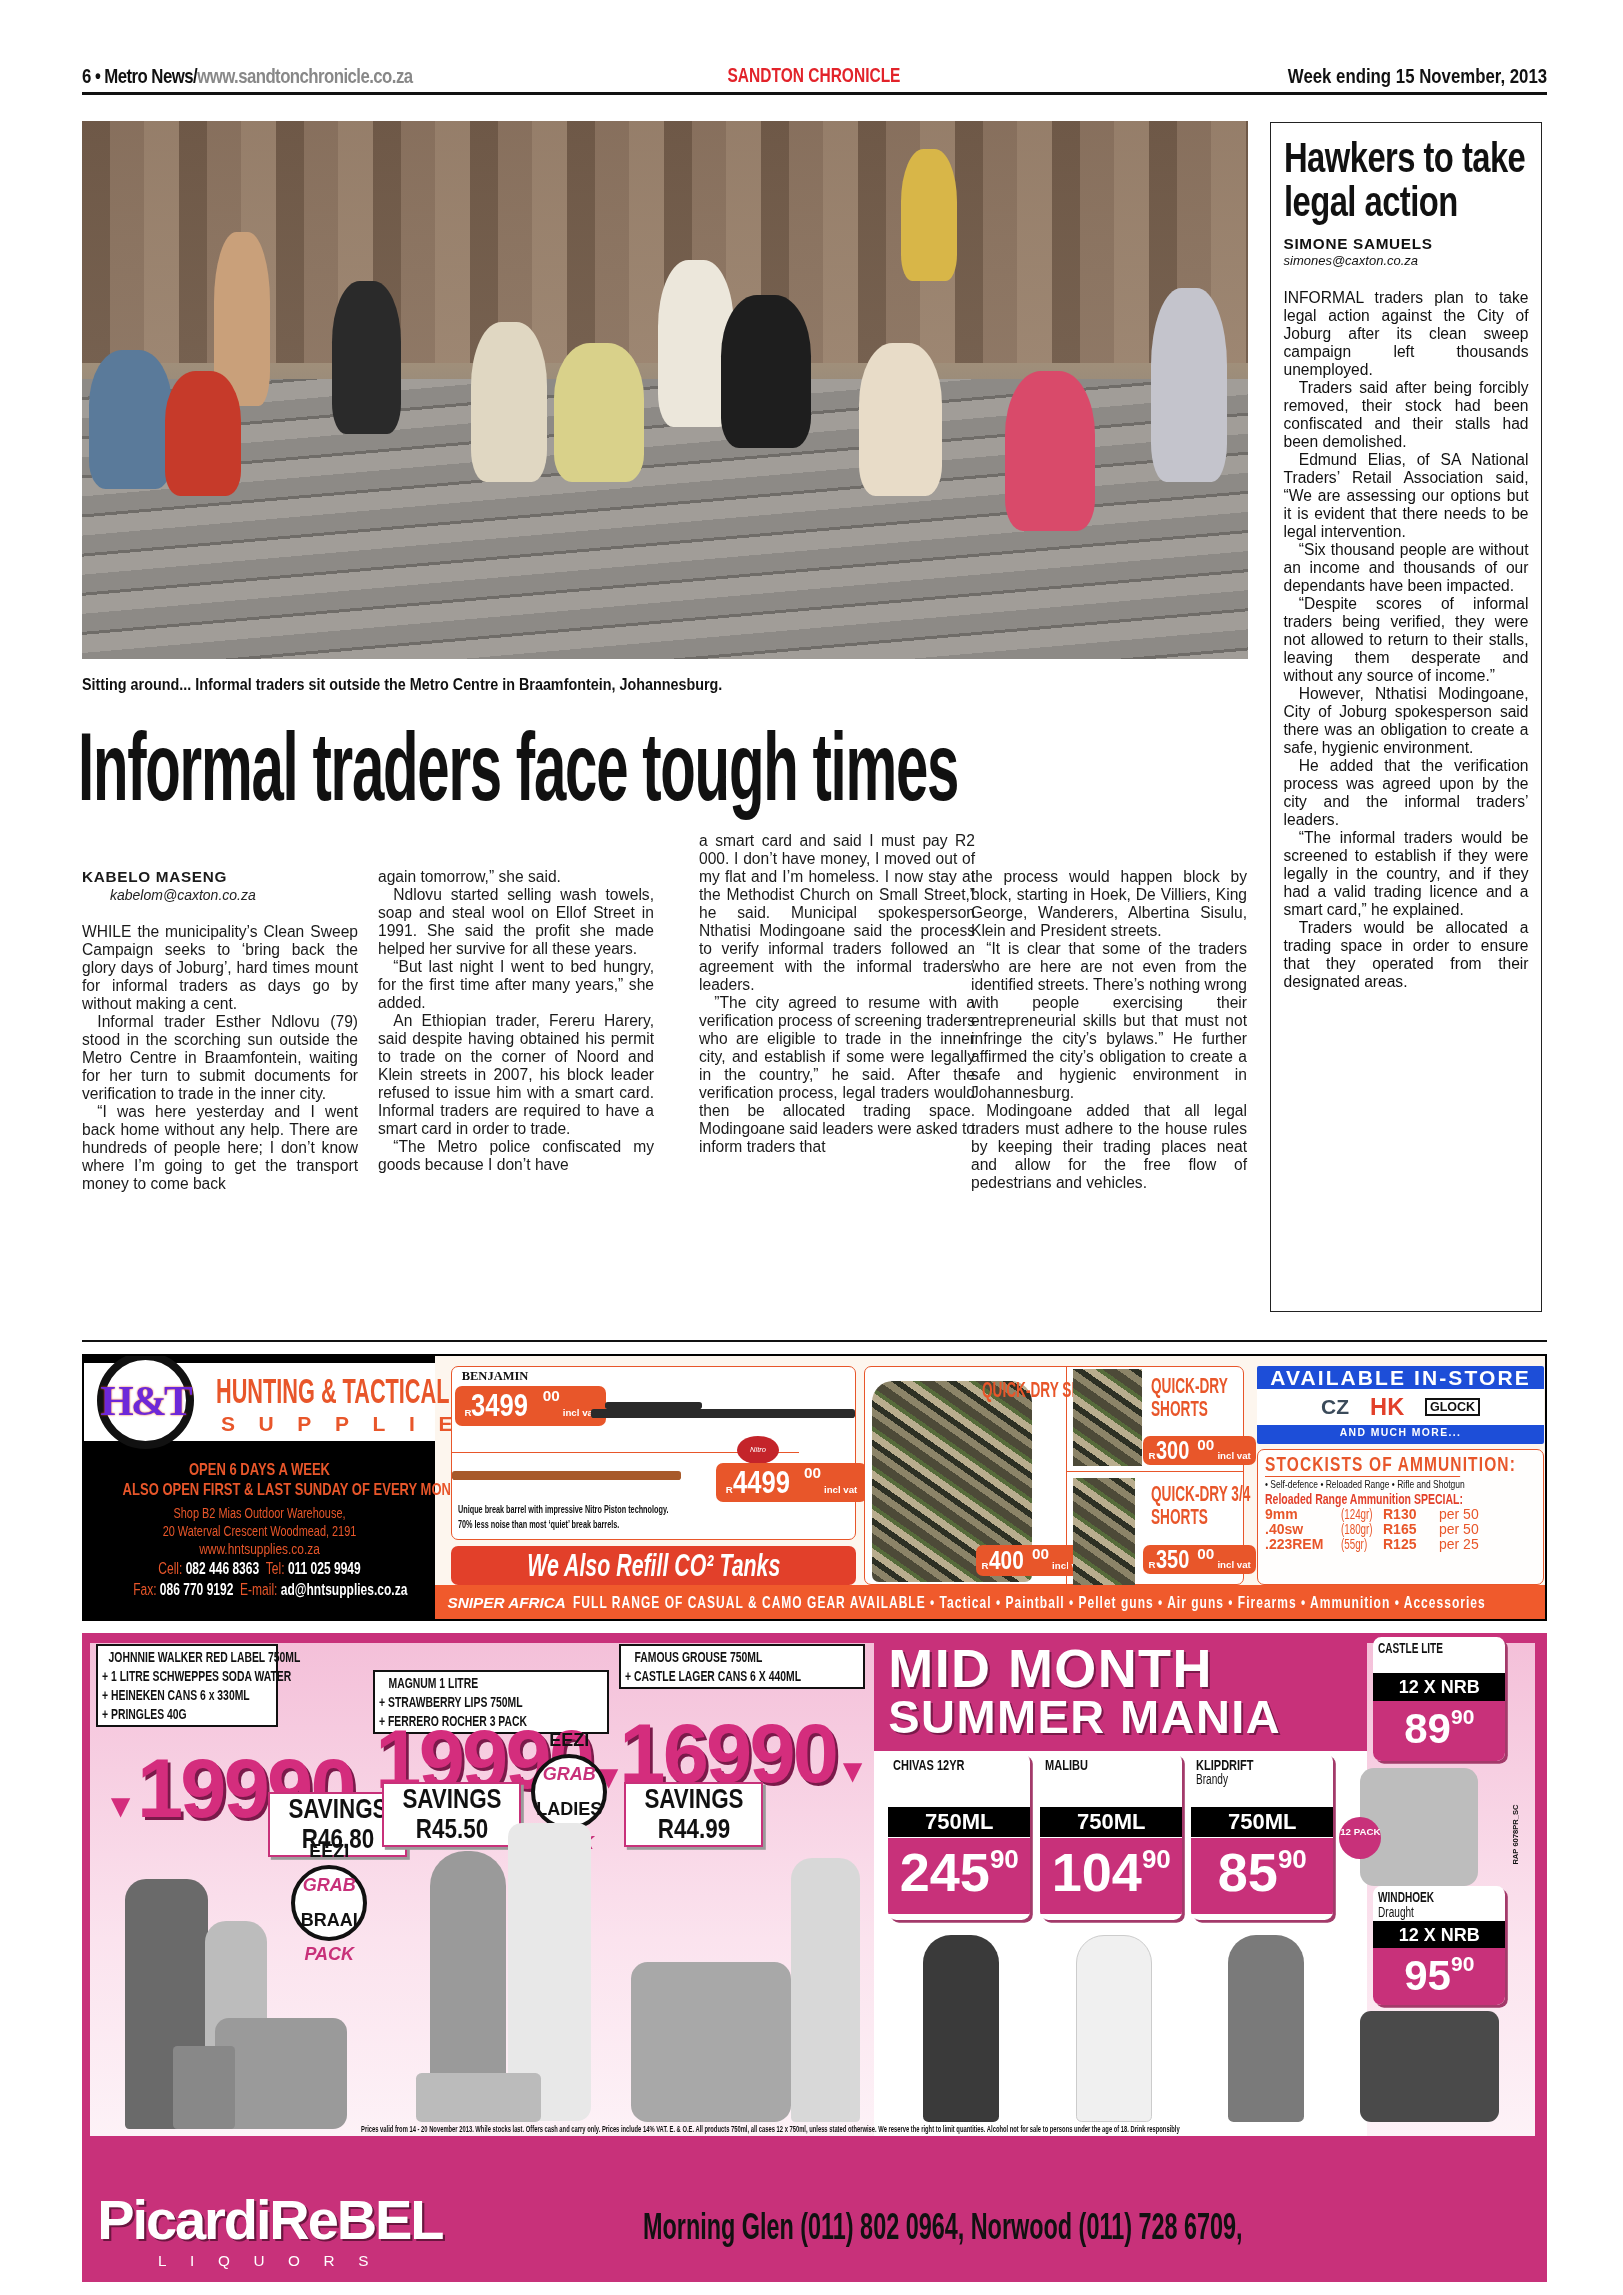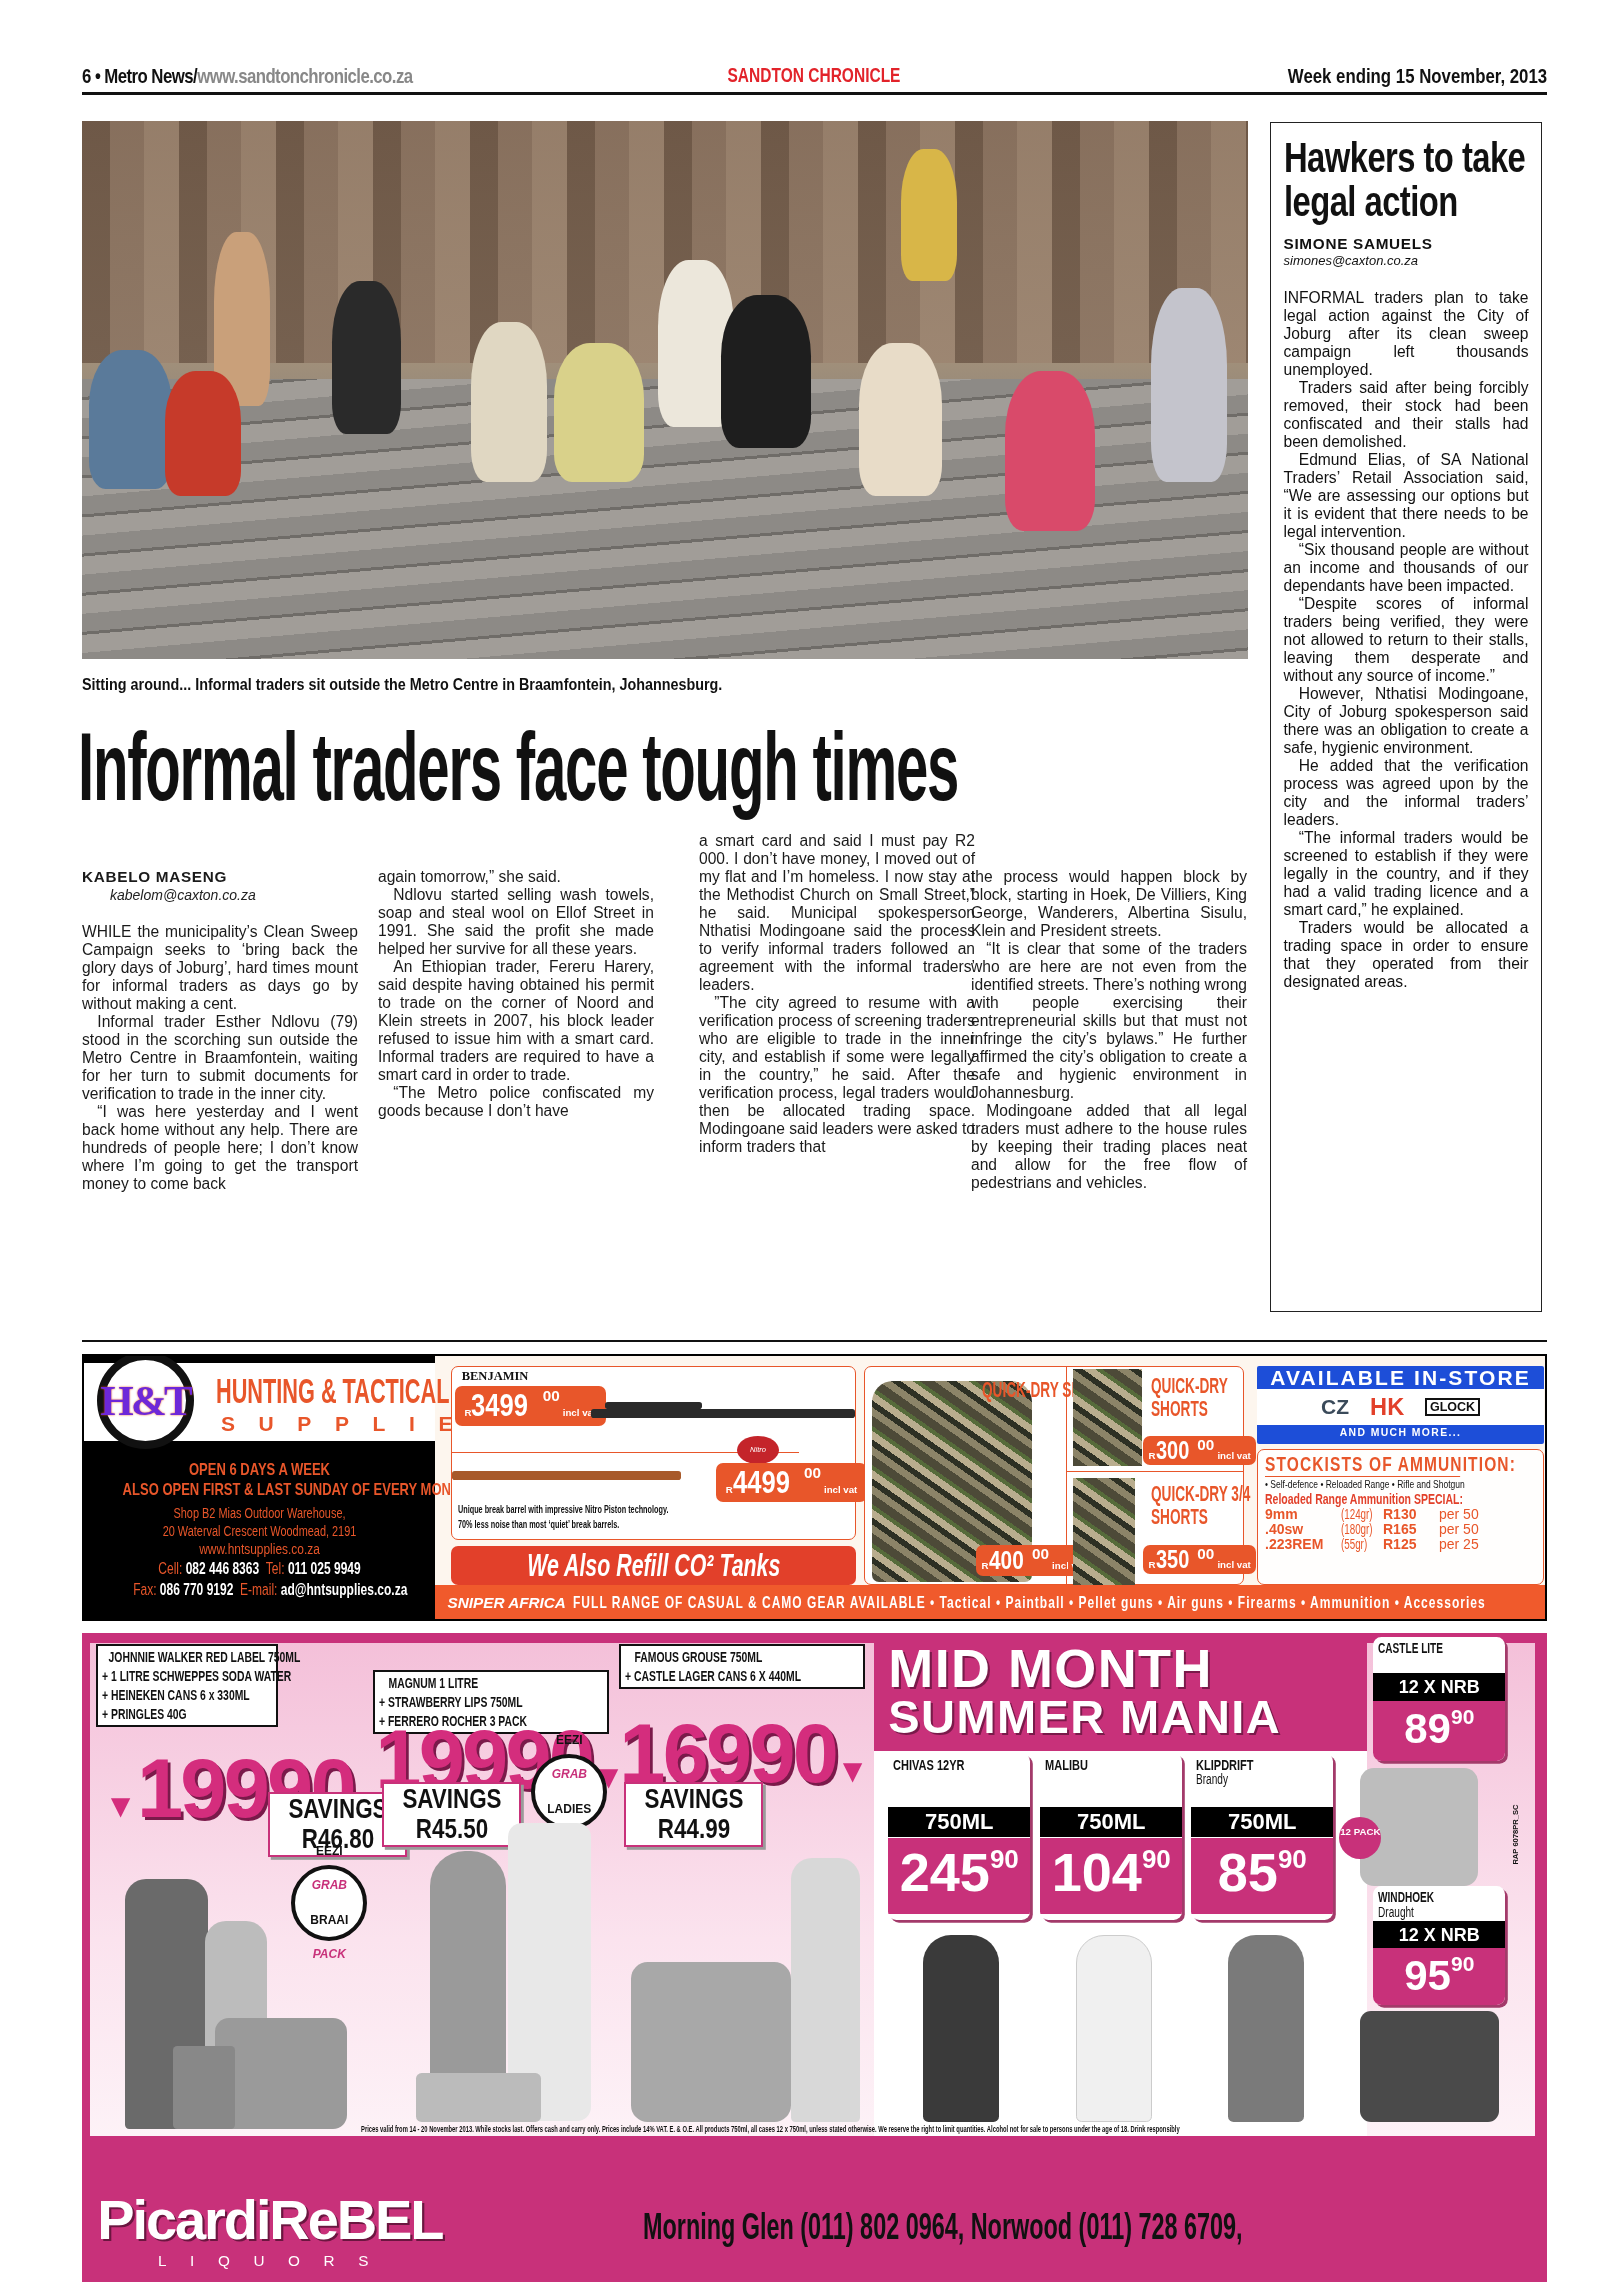--- a/index.html
+++ b/index.html
@@ -94,21 +94,21 @@
 
   
   .liq { top: 1633px; left: 82px; width: 1465px; height: 649px; background: #c8317a; }
   .liq-inner { left: 8.3px; top: 9.7px; width: 1445px; height: 493px; background: linear-gradient(180deg, #f4c0d9 0%, #fbe3ee 60%, #fdf2f7 100%); }
   .deal-box { background: #fff; border: 2.1px solid #111; padding: 1.4px 4.2px; font-weight: bold; font-size: 15.3px; line-height: 19px; white-space: nowrap; }
   .deal-box .t { display:block; transform: scaleX(0.68); transform-origin: left; }
   .pink-price { color: #d42d7d; font-weight: 900; font-size: 83px; line-height: 1; white-space: nowrap; text-shadow: 2.8px 2.8px 0 #7a1a4a; letter-spacing: -2.8px; }
   .arrow { color: #d42d7d; font-size: 33px; }
   .savings { background: #fff; border: 2.8px solid #c8317a; box-shadow: 2.8px 2.8px 0 #9a9a9a; padding: 0 5.6px; font-weight: bold; font-size: 28px; line-height: 30.5px; text-align: center; white-space: nowrap; }
   .savings .s { display:block; transform: scaleX(0.8); }
-  .eezi { width: 76px; height: 76px; border-radius: 50%; background: #fff; border: 4.2px solid #111; display:flex; flex-direction: column; align-items:center; justify-content:center; font-weight: 900; font-size: 12px; line-height: 12.5px; color: #111; text-align: center; gap: 22px; }
+  .eezi { width: 76px; height: 76px; border-radius: 50%; background: #fff; border: 4.2px solid #111; display:flex; flex-direction: column; align-items:center; justify-content:center; font-weight: 900; font-size: 18px; line-height: 12.5px; color: #111; text-align: center; gap: 22px; }
   .eezi .mag { color: #c8317a; font-style: italic; }
   .bottle { border-radius: 21px 21px 4.2px 4.2px; }
   .mm-title { color: #fff; font-weight: 900; font-size: 54px; line-height: 50px; letter-spacing: 1.4px; white-space: nowrap; text-shadow: 2.1px 2.1px 0 #7a1a4a; }
   .price-card { background: #fff; border-radius: 8.3px; box-shadow: 2.8px 2.8px 0 #a33a6a; overflow: hidden; width: 142px; height: 167px; }
   .price-card .name { font-weight: bold; font-size: 15.3px; padding: 4.2px 7px 0; white-space: nowrap; transform: scaleX(0.72); transform-origin:left; line-height: 15.3px; }
   .price-card .sub { font-size: 14px; padding: 0 7px; transform: scaleX(0.72); transform-origin:left; line-height: 14px; }
   .price-card .size { position: absolute; left: 0; top: 54px; width: 100%; height: 30.5px; background: #000; color: #fff; font-weight: bold; font-size: 22px; text-align:center; line-height: 30.5px; }
   .price-card .amt { position: absolute; left: 0; top: 85px; width: 100%; height: 76px; background: #c8317a; color: #fff; font-weight: bold; font-size: 54px; text-align:center; line-height: 69px; white-space: nowrap; }
   .price-card .amt .c { font-size: 26px; vertical-align: top; line-height: 42px; }
   .fine { font-size: 9.7px; font-weight: bold; white-space: nowrap; transform: scaleX(0.6); transform-origin: left; }
@@ -152,20 +152,21 @@
 <div class="col" style="left:82px;top:868px;">
   <div class="byline">KABELO MASENG</div>
   <div class="email">kabelom@caxton.co.za</div>
   <p class="first">WHILE the municipality’s Clean Sweep Campaign seeks to ‘bring back the glory days of Joburg’, hard times mount for informal traders as days go by without making a cent.</p>
   <p>Informal trader Esther Ndlovu (79) stood in the scorching sun outside the Metro Centre in Braamfontein, waiting for her turn to submit documents for verification to trade in the inner city.</p>
   <p>“I was here yesterday and I went back home without any help. There are hundreds of people here; I don’t know where I’m going to get the transport money to come back</p>
 </div>
 <div class="col" style="left:378px;top:868px;">
   <p class="first">again tomorrow,” she said.</p>
   <p>Ndlovu started selling wash towels, soap and steal wool on Ellof Street in 1991. She said the profit she made helped her survive for all these years.</p>
+  <p>“But last night I went to bed hungry, for the first time after many years,” she added.</p>
   <p>An Ethiopian trader, Fereru Harery, said despite having obtained his permit to trade on the corner of Noord and Klein streets in 2007, his block leader refused to issue him with a smart card. Informal traders are required to have a smart card in order to trade.</p>
   <p>“The Metro police confiscated my goods because I don’t have</p>
 </div>
 <div class="col" style="left:675px;top:832px;margin-left:24px;">
   <p class="first">a smart card and said I must pay R2 000. I don’t have money, I moved out of my flat and I’m homeless. I now stay at the Methodist Church on Small Street,” he said. Municipal spokesperson Nthatisi Modingoane said the process to verify informal traders followed an agreement with the informal traders’ leaders.</p>
   <p>”The city agreed to resume with a verification process of screening traders who are eligible to trade in the inner city, and establish if some were legally in the country,” he said. After the verification process, legal traders would then be allocated trading space. Modingoane said leaders were asked to inform traders that</p>
 </div>
 <div class="col" style="left:971px;top:868px;">
   <p class="first">the process would happen block by block, starting in Hoek, De Villiers, King George, Wanderers, Albertina Sisulu, Klein and President streets.</p>
   <p>“It is clear that some of the traders who are here are not even from the identified streets. There’s nothing wrong with people exercising their entrepreneurial skills but that must not infringe the city’s bylaws.” He further affirmed the city’s obligation to create a safe and hygienic environment in Johannesburg.</p>

